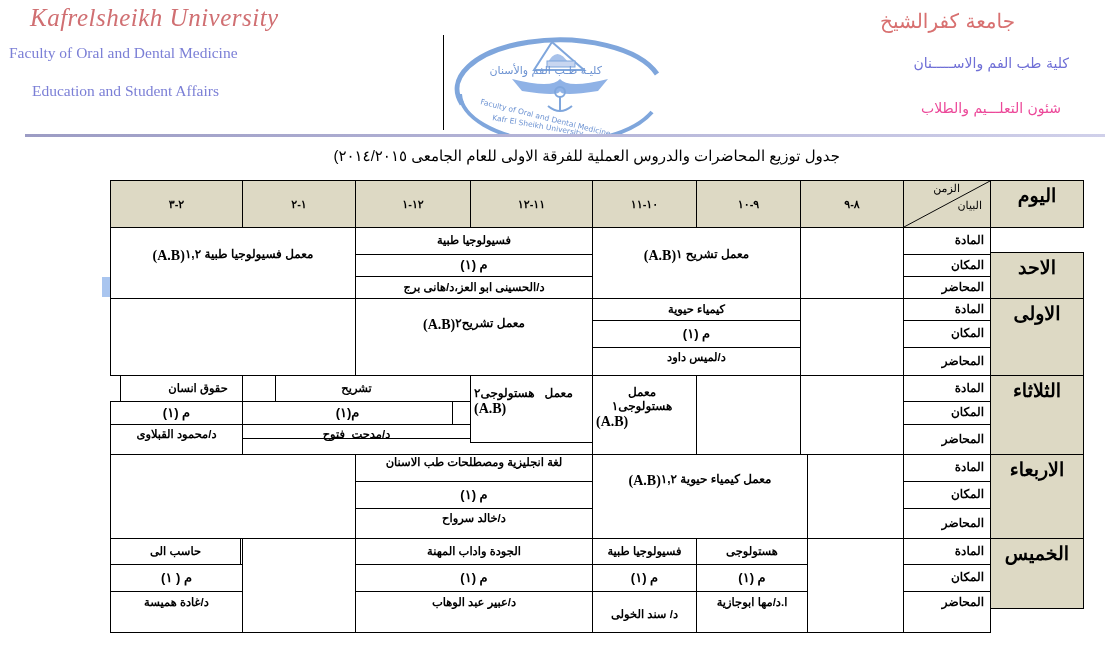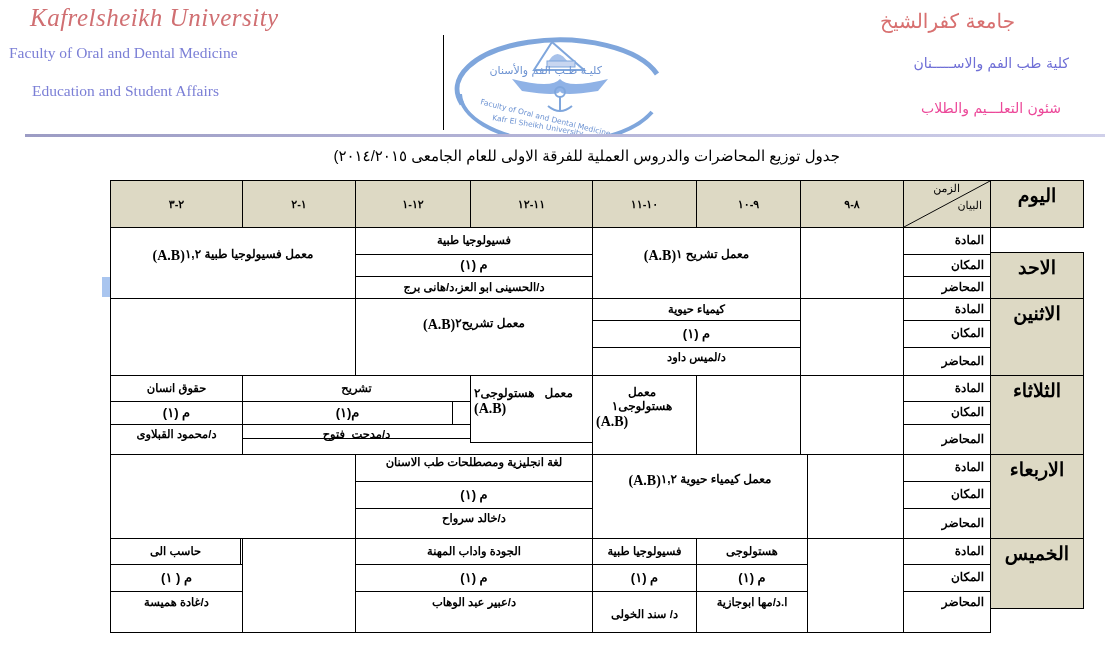--- a/index.html
+++ b/index.html
@@ -117,21 +117,21 @@
     </div>
   <div class="cell" style="left:355px; top:276px; width:238px; height:23px;">
       <span>د/الحسينى ابو العز،د/هانى برج</span>
     </div>
   <div class="cell merged top-align" style="left:110px; top:227px; width:246px; height:72px; padding-top:20px;">
     <span>معمل فسيولوجيا طبية ١,٢</span>
       <span class="latin">(A.B)</span>
   </div>
 
   <div class="cell day" style="left:990px; top:298px; width:94px; height:78px;">
-      <span>الاثنين</span>
+      <span>الاولى</span>
     </div>
   <div class="cell lbl" style="left:903px; top:298px; width:88px; height:23px;">
       <span>المادة</span>
     </div>
   <div class="cell lbl" style="left:903px; top:320px; width:88px; height:28px;">
       <span>المكان</span>
     </div>
   <div class="cell lbl" style="left:903px; top:347px; width:88px; height:29px;">
       <span>المحاضر</span>
     </div>
@@ -172,21 +172,21 @@
     <span style="white-space:pre;">معمل   هستولوجى٢</span>
       <span class="latin">(A.B)</span>
   </div>
   <div class="cell" style="left:242px; top:375px; width:229px; height:27px;">
       <span>تشريح</span>
     </div>
   <div class="cell" style="left:242px; top:401px; width:211px; height:24px; font-size:13px;">
       <span>م(١)</span>
     </div>
   <div class="cell top-align" style="left:242px; top:424px; width:229px; height:15px; white-space:pre;"><span>د/مدحت  فتوح</span></div>
-  <div class="cell" style="left:110px; top:375px; width:133px; height:27px;">
+  <div class="cell" style="left:120px; top:375px; width:156px; height:27px;">
       <span>حقوق انسان</span>
     </div>
   <div class="cell" style="left:110px; top:401px; width:133px; height:24px; font-size:13px;">
       <span>م (١)</span>
     </div>
   <div class="cell top-align" style="left:110px; top:424px; width:133px; height:31px;">
       <span>د/محمود القبلاوى</span>
     </div>
 
   <div class="cell day" style="left:990px; top:454px; width:94px; height:85px;">

